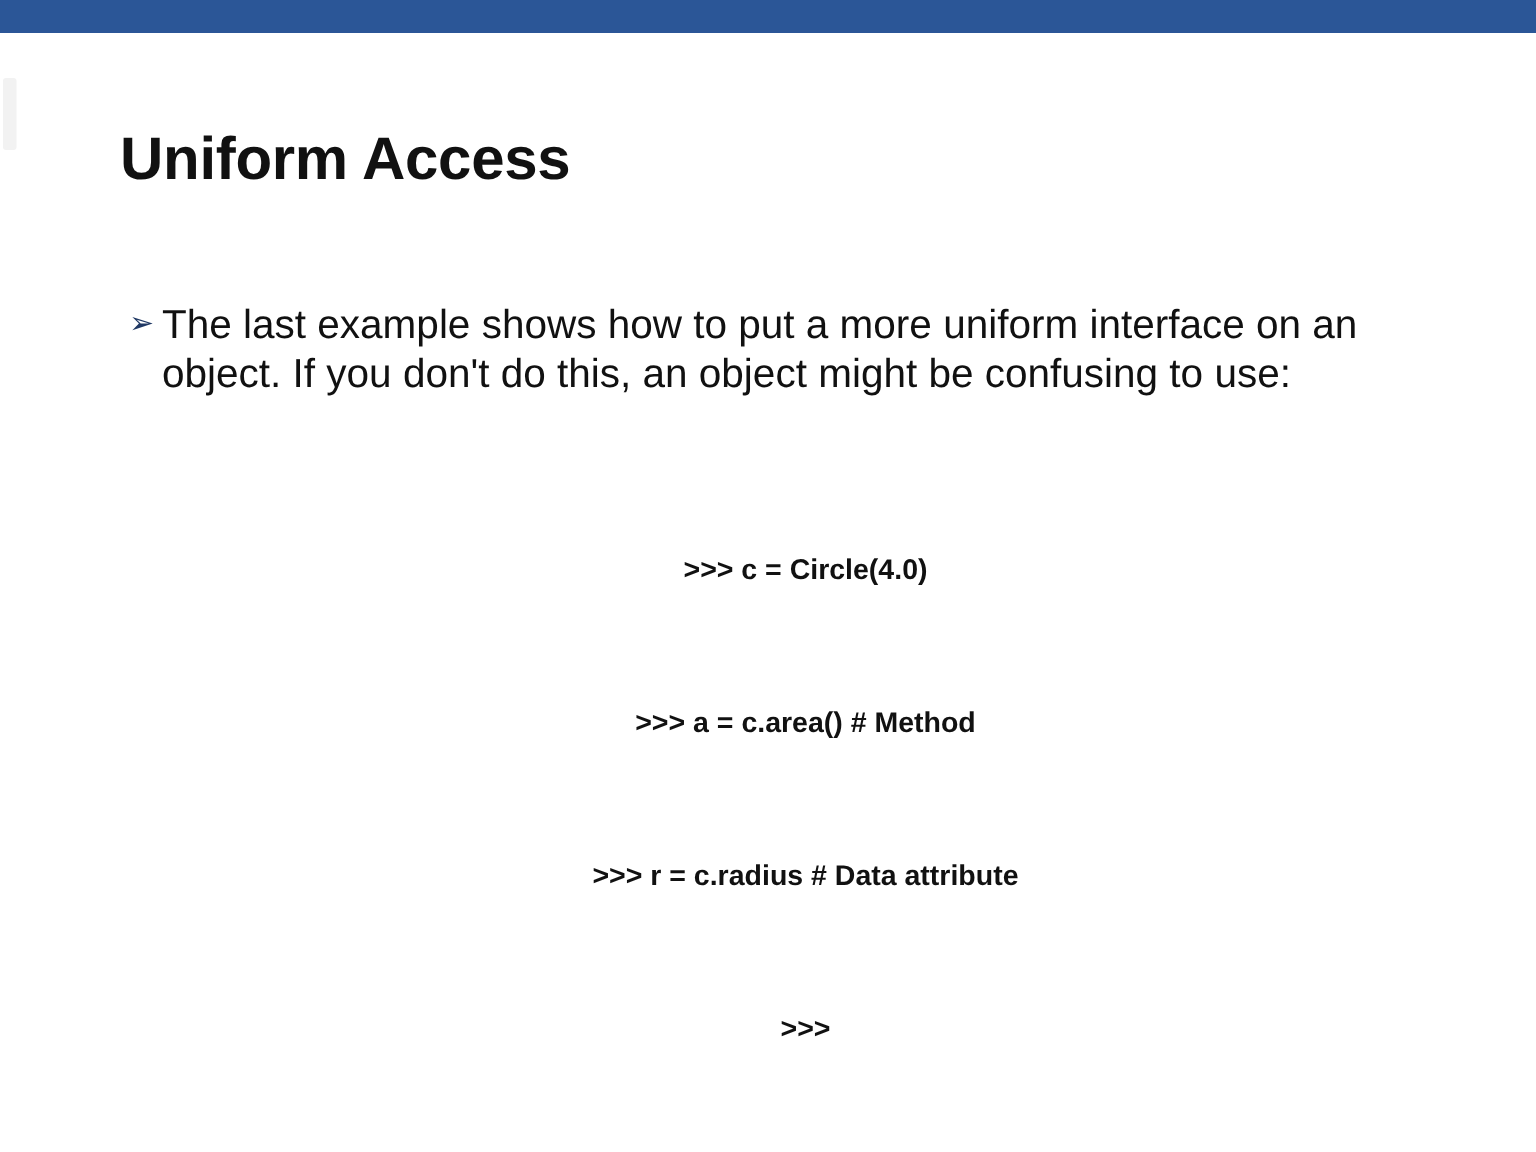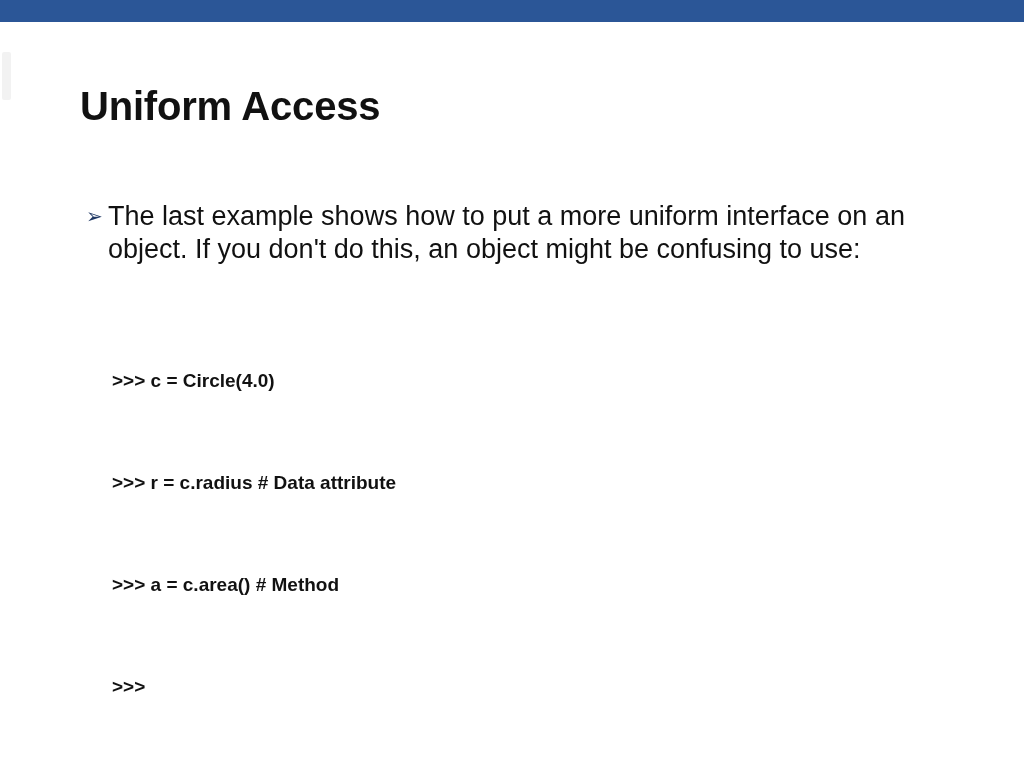--- a/index.html
+++ b/index.html
@@ -89,20 +89,21 @@
     margin: 30px 0 0 30px;
     font-size: 19px;
     font-weight: bold;
     line-height: 34px;
     color: #111111;
     font-family: "Liberation Sans", sans-serif;
     white-space: pre;
   }
   .code-line {
     display: block;
+    text-align: center;
   }
 </style>
 </head>
 <body>
 
 <div class="slide">
 
   <div class="top-bar"></div>
   <div class="left-accent">
     <div class="left-accent-mark"></div>
@@ -112,19 +113,19 @@
 
   <div class="body-block">
 
     <div class="bullet">
       <span class="bullet-marker">➢</span>
       <span class="bullet-text">The last example shows how to put a more uniform interface on an object. If you don't do this, an object might be confusing to use:</span>
     </div>
 
     <div class="code-block">
       <span class="code-line">&gt;&gt;&gt; c = Circle(4.0)</span>
+      <span class="code-line">&gt;&gt;&gt; a = c.area() # Method</span>
       <span class="code-line">&gt;&gt;&gt; r = c.radius # Data attribute</span>
-      <span class="code-line">&gt;&gt;&gt; a = c.area() # Method</span>
       <span class="code-line">&gt;&gt;&gt;</span>
     </div>
 
   </div>
 </div>
 
 </body></html>

